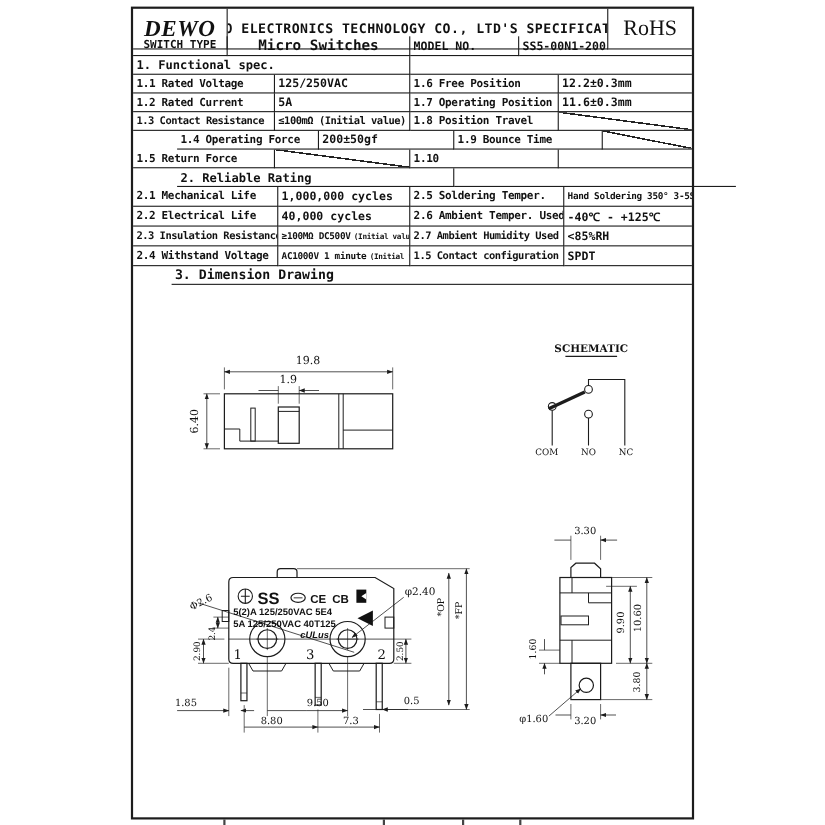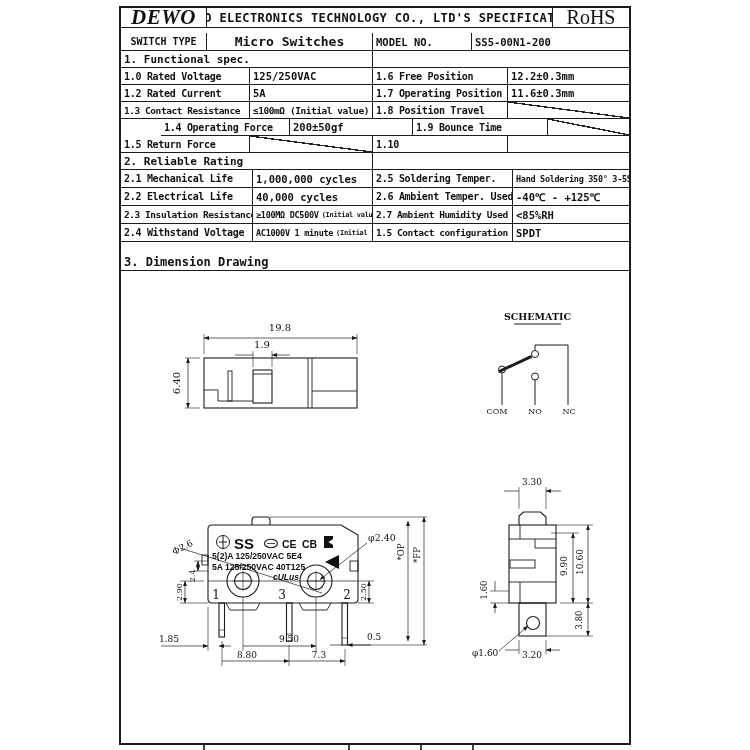--- a/index.html
+++ b/index.html
@@ -27,40 +27,40 @@
   .micro{font-size:13px;}
   .sechdr{font-size:11px;}
   svg text{fill:#111;}
   .tick{position:absolute;width:2px;height:5px;background:#444;top:745px;}
 </style>
 </head>
 <body>
 
 <div class="sheet">
 
-  <div class="row" style="top:0;height:20px;">
+  <div class="row" style="top:0;height:37px;">
     <div class="cell ctr logo" style="width:86px;">DEWO</div>
     <div class="cell ctr doctitle" style="flex:1;">DEWO ELECTRONICS TECHNOLOGY CO., LTD'S SPECIFICATION</div>
     <div class="cell ctr rohs last" style="width:76px;">RoHS</div>
   </div>
 
   <div class="row" style="top:25px;height:18px;">
     <div class="cell ctr" style="width:86px;font-size:10px;">SWITCH TYPE</div>
     <div class="cell ctr micro" style="width:166px;">Micro Switches</div>
     <div class="cell" style="width:99px;">MODEL NO.</div>
     <div class="cell last" style="flex:1;">SS5-00N1-200</div>
   </div>
 
   <div class="row" style="top:43px;height:17px;">
     <div class="cell sechdr" style="width:252px;">1. Functional spec.</div>
     <div class="cell last" style="flex:1;"></div>
   </div>
 
   <div class="row" style="top:60px;height:17px;">
-    <div class="cell lbl" style="width:129px;">1.0 Rated Voltage</div>
+    <div class="cell lbl" style="width:129px;">1.1 Rated Voltage</div>
     <div class="cell" style="width:123px;">125/250VAC</div>
     <div class="cell lbl" style="width:135px;">1.6  Free Position</div>
     <div class="cell last" style="flex:1;">12.2±0.3mm</div>
   </div>
   <div class="row" style="top:77px;height:17px;">
     <div class="cell lbl" style="width:129px;">1.2 Rated Current</div>
     <div class="cell" style="width:123px;">5A</div>
     <div class="cell lbl" style="width:135px;">1.7  Operating Position</div>
     <div class="cell last" style="flex:1;">11.6±0.3mm</div>
   </div>
@@ -76,21 +76,21 @@
     <div class="cell lbl" style="width:135px;">1.9  Bounce Time</div>
     <div class="cell last diag" style="flex:1;"></div>
   </div>
   <div class="row" style="top:128px;height:17px;">
     <div class="cell lbl" style="width:129px;">1.5 Return Force</div>
     <div class="cell diag" style="width:123px;"></div>
     <div class="cell lbl" style="width:135px;">1.10</div>
     <div class="cell last" style="flex:1;"></div>
   </div>
 
-  <div class="row" style="top:145px;height:17px;">
+  <div class="row" style="top:145px;height:17px;margin-left:40px;">
     <div class="cell sechdr" style="width:252px;">2. Reliable Rating</div>
     <div class="cell last" style="flex:1;"></div>
   </div>
 
   <div class="row" style="top:162px;height:18px;">
     <div class="cell lbl" style="width:132px;">2.1 Mechanical Life</div>
     <div class="cell" style="width:120px;">1,000,000 cycles</div>
     <div class="cell lbl" style="width:140px;">2.5 Soldering Temper.</div>
     <div class="cell last sm" style="flex:1;">Hand Soldering 350°  3-5S</div>
   </div>
@@ -112,21 +112,21 @@
   <div class="row" style="top:216px;height:18px;">
     <div class="cell lbl" style="width:132px;">2.4  Withstand Voltage</div>
     <div class="cell sm" style="width:120px;">
       <span>AC1000V 1 minute</span>
       <span class="note">(Initial value)</span>
     </div>
     <div class="cell lbl tight" style="width:140px;">1.5 Contact configuration</div>
     <div class="cell last" style="flex:1;">SPDT</div>
   </div>
 
-  <div class="row" style="top:246px;height:17px;">
+  <div class="row" style="top:234px;height:17px;padding-left:35px;">
     <div class="cell last sechdr" style="flex:1;font-size:12px;">3. Dimension Drawing</div>
   </div>
 
   <svg style="position:absolute;left:0;top:251px;" width="508" height="484" viewBox="0 0 508 484">
     <defs>
       <marker id="ar" viewBox="0 0 10 10" refX="9" refY="5" markerWidth="8" markerHeight="8" orient="auto-start-reverse">
         <path d="M0,1.5 L9.5,5 L0,8.5 z" fill="#1c1c1c"></path>
       </marker>
     </defs>
     <g stroke="#1c1c1c" fill="none" stroke-width="1.1">

